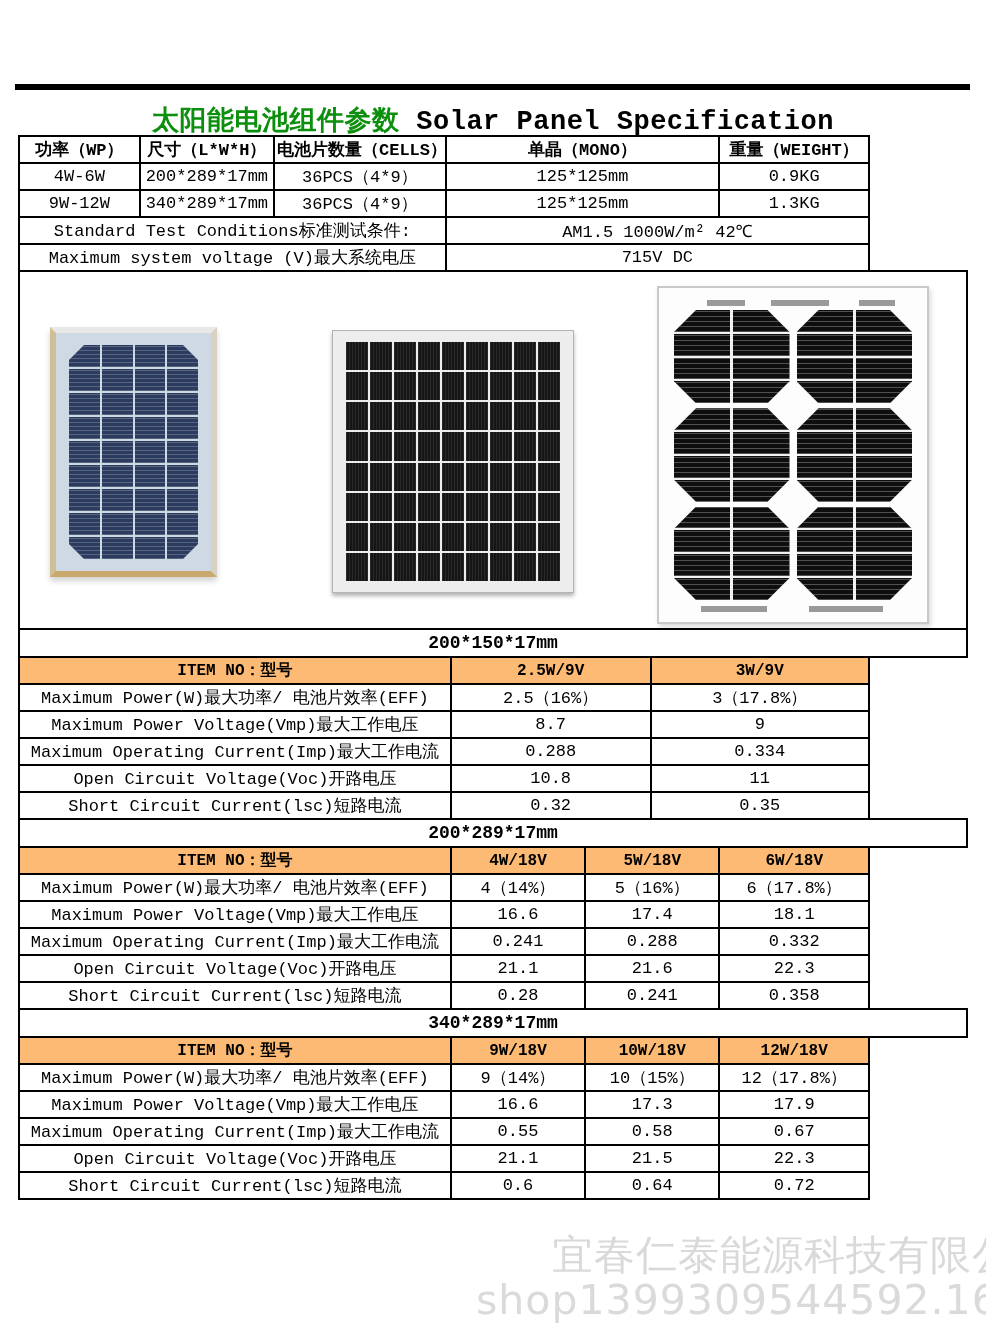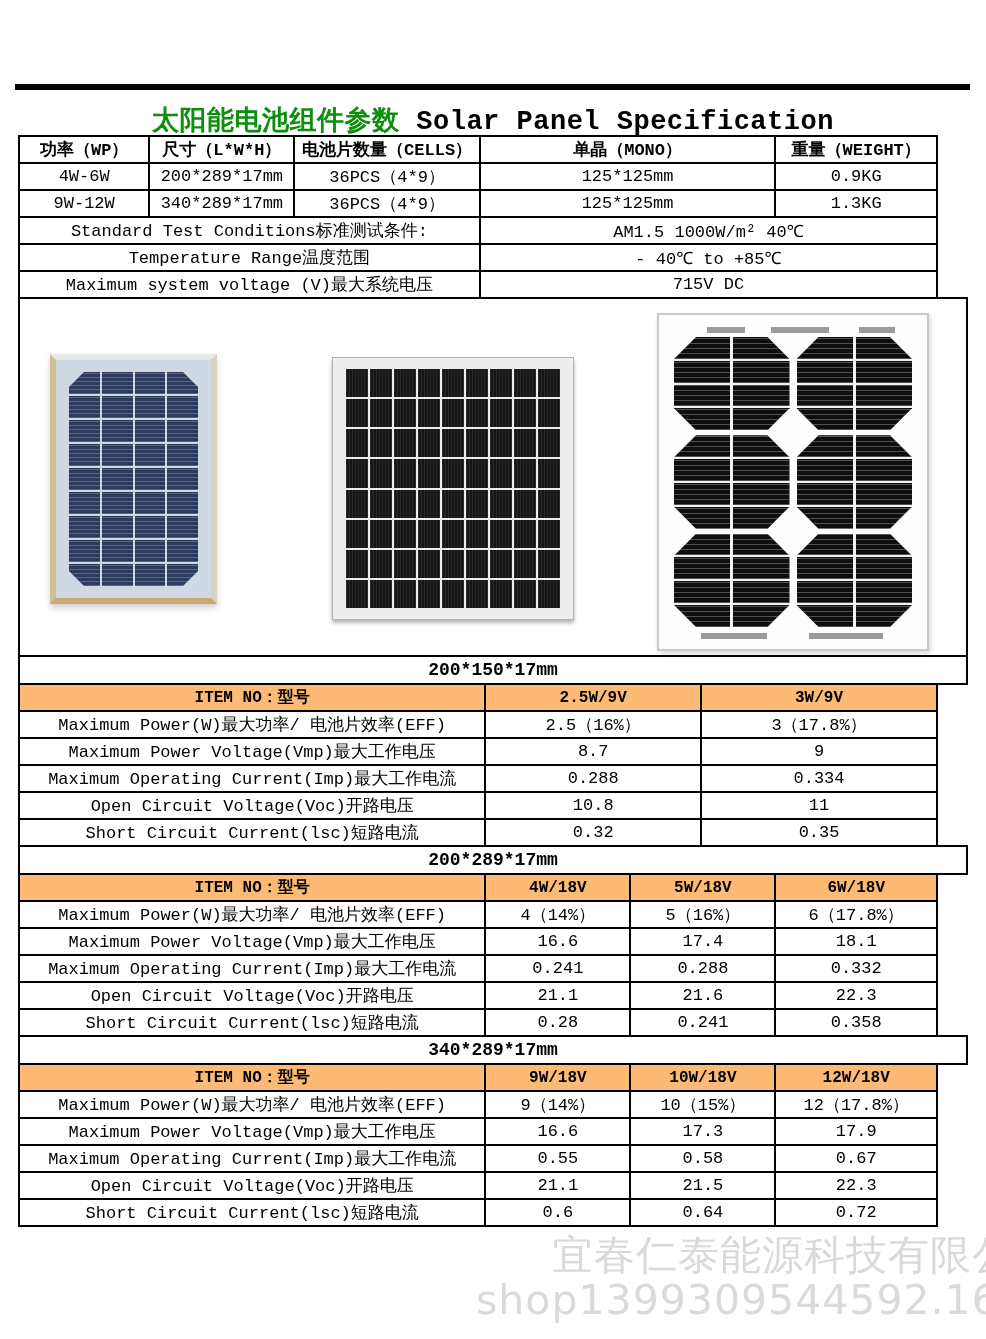--- a/index.html
+++ b/index.html
@@ -11,21 +11,21 @@
   .topline { position:absolute; left:15px; top:84px; width:955px; height:6px; background:#000; }
   .doc-title {
     position:absolute; left:18px; top:94px; width:950px; height:40px;
     text-align:center; font-size:27px; font-weight:bold; line-height:40px; letter-spacing:0.5px;
     white-space:nowrap;
     margin-top:8px;
   }
   .doc-title .zh { color:#0c8f0c; }
   .content { position:absolute; left:18px; top:137px; width:950px; }
 
-  table.tbl { border-collapse:collapse; table-layout:fixed; width:920px; margin-top:-2px; }
+  table.tbl { border-collapse:collapse; table-layout:fixed; width:852px; margin-top:-2px; }
   table.tbl td, table.tbl th {
     border:2px solid #000; text-align:center; vertical-align:middle;
     padding:0 2px; height:25px; font-size:17px; font-weight:normal;
     overflow:hidden; white-space:nowrap;
   }
   table.tbl tr.head th { font-weight:bold; }
   table.tbl tr.green td { background:#fdba74; font-weight:bold; font-size:16px; }
   .section-head {
     margin-top:-2px; border:2px solid #000; height:26px; line-height:26px;
     text-align:center; font-weight:bold; font-size:18px; background:#fff;
@@ -137,25 +137,21 @@
       </tr>
       <tr>
         <td>9W-12W</td>
         <td>340*289*17mm</td>
         <td>36PCS（4*9）</td>
         <td>125*125mm</td>
         <td>1.3KG</td>
       </tr>
       <tr>
         <td colspan="3">Standard Test Conditions标准测试条件:</td>
-        <td colspan="2">AM1.5  1000W/m² 40℃</td>
-      </tr>
-      <tr>
-        <td colspan="3">Temperature Range温度范围</td>
-        <td colspan="2">- 40℃ to +85℃</td>
+        <td colspan="2">AM1.5  1000W/m² 42℃</td>
       </tr>
       <tr>
         <td colspan="3">Maximum system voltage (V)最大系统电压</td>
         <td colspan="2">715V DC</td>
       </tr>
     </tbody>
       </table>
 
     <div class="images-box">
       <div class="panel-blue">

